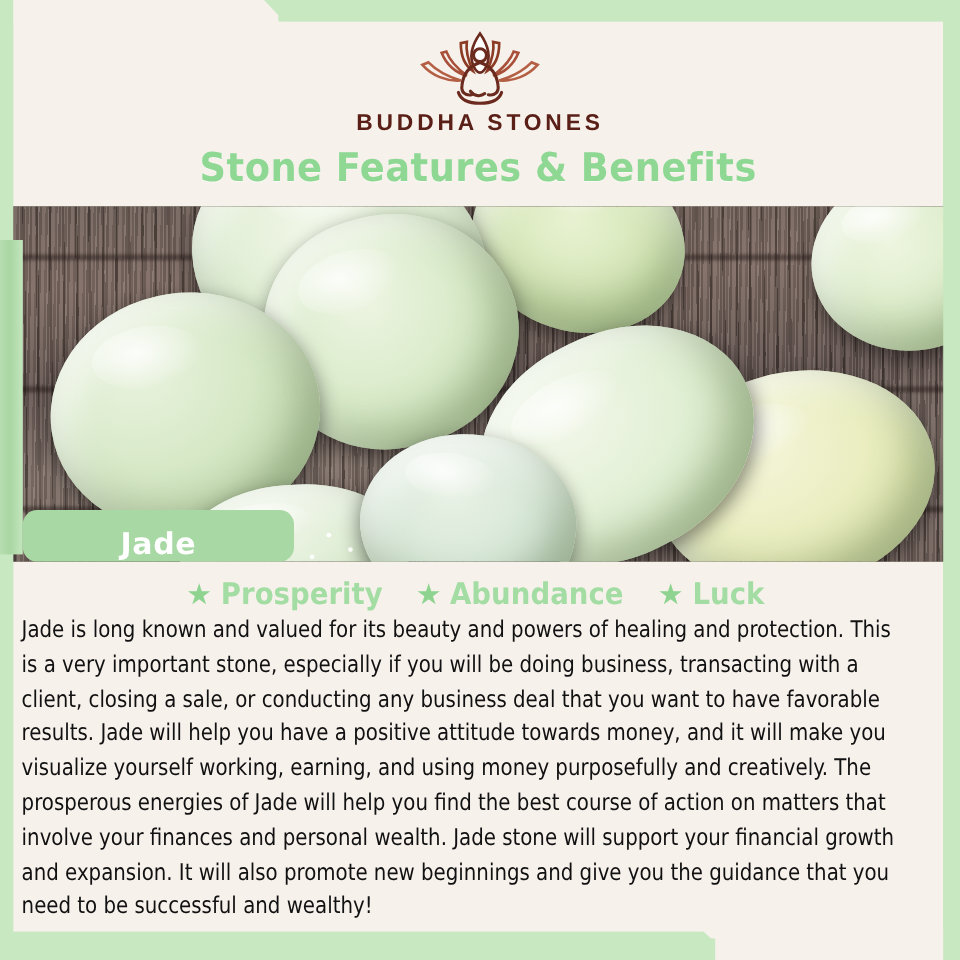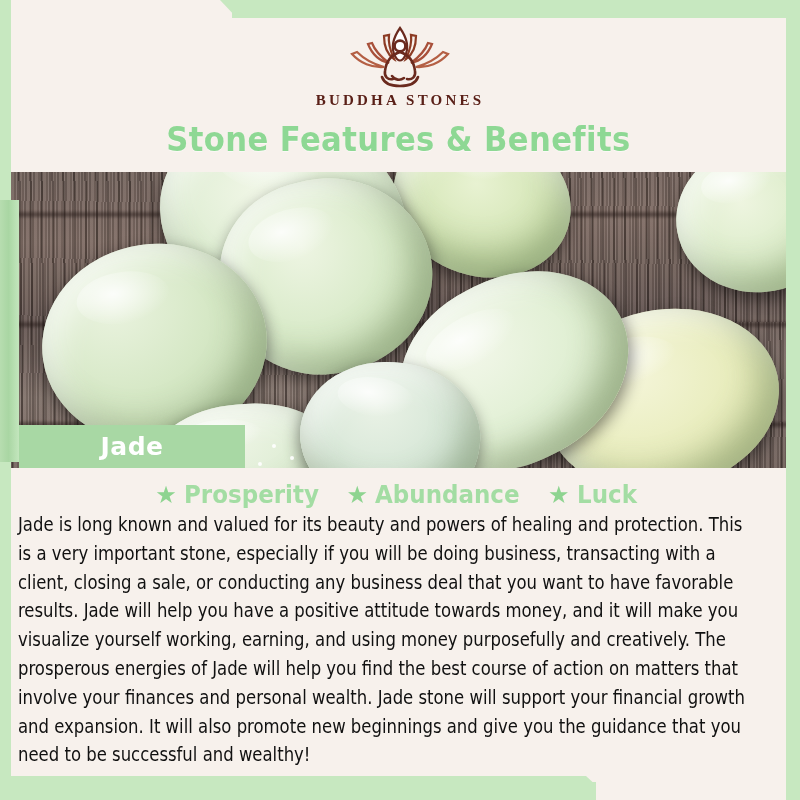--- a/index.html
+++ b/index.html
@@ -104,22 +104,22 @@
   }
   .logo-mark {
     display: block;
     margin: 0 auto;
     width: 120px;
     height: 66px;
   }
   .logo-word {
     display: block;
     margin-top: 4px;
-    font-family: Liberation Serif, serif;
-    font-size: 15px;
+    font-family: Liberation Sans, sans-serif;
+    font-size: 19px;
     font-weight: 700;
     letter-spacing: 3.2px;
     color: #5a2018;
   }
 
   
   .headline {
     position: absolute;
     left: 11px; top: 120px;
     width: 775px;
@@ -224,22 +224,23 @@
   }
 
   
   .name-tag {
     position: absolute;
     left: 19px; top: 425px;
     width: 226px; height: 43px;
     background: #a8d8a4;
     z-index: 7;
     display: flex;
-    align-items: center;
+    align-items: flex-end;
     justify-content: center;
+    border-radius: 12px;
   }
   .name-tag span {
     font-family: "DejaVu Sans", sans-serif;
     font-size: 25px;
     font-weight: 700;
     color: #ffffff;
     letter-spacing: .5px;
   }
 
   

